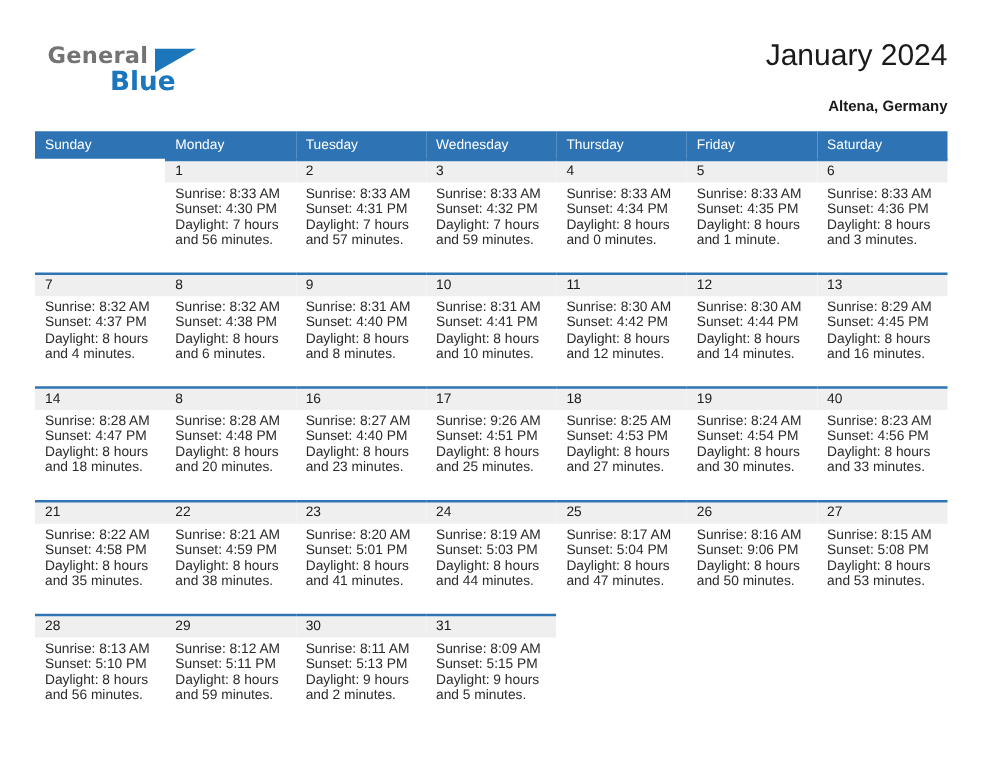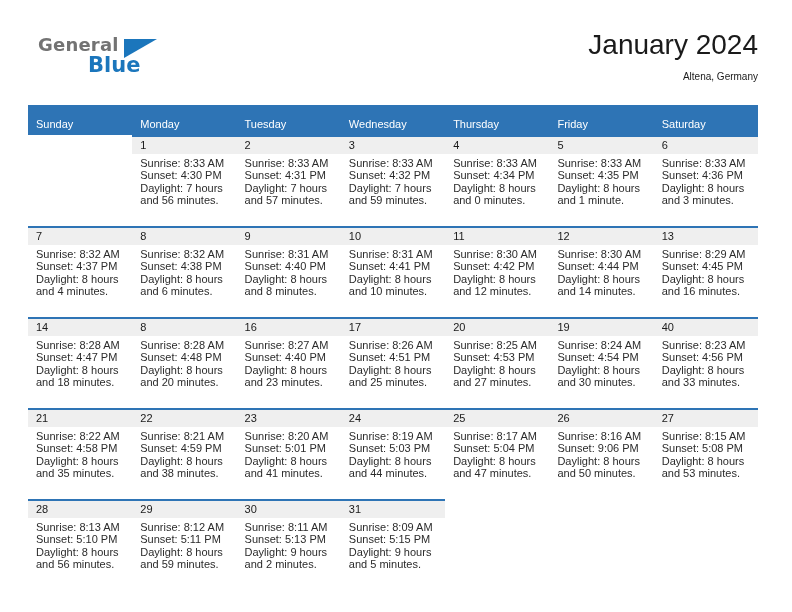--- a/index.html
+++ b/index.html
@@ -65,54 +65,54 @@
     border-bottom: 19px solid transparent;
   }
 
   .title-block {
     position: absolute;
     right: 0;
     top: 0;
     text-align: right;
   }
   .cal-title {
-    font-size: 28px;
+    font-size: 24px;
     font-weight: 400;
     color: #1a1a1a;
     line-height: 34px;
     font-family: "Liberation Sans", sans-serif;
     white-space: nowrap;
   }
   .cal-location {
-    font-size: 10px;
-    font-weight: 400;
+    font-size: 12px;
+    font-weight: 700;
     color: #1a1a1a;
     line-height: 22px;
-    margin-top: 4px;
+    margin-top: 12px;
     white-space: nowrap;
   }
 
   
   .calendar {
     position: absolute;
     left: 28px;
     top: 105px;
     width: 730px;
     border-collapse: collapse;
     table-layout: fixed;
   }
   .calendar col { width: 104.28px; }
 
   .dow-row th {
     background: #2e74b5;
     color: #ffffff;
     font-size: 11px;
     font-weight: normal;
     text-align: left;
-    padding: 13px 0 5px 8px;
+    padding: 5px 0 5px 8px;
     height: 20px;
     box-sizing: border-box;
     font-family: "Liberation Sans", sans-serif;
   }
 
   .week-row td {
     vertical-align: top;
     padding: 0;
     border-top: 2px solid #2e74b5;
     background: #ffffff;
@@ -380,30 +380,30 @@
                 <div>Sunset: 4:40 PM</div>
                 <div>Daylight: 8 hours</div>
                 <div>and 23 minutes.</div>
               </div>
             </div>
           </td>
           <td>
             <div class="cell-inner cell">
               <div class="daynum-band">17</div>
               <div class="cell-body">
-                <div>Sunrise: 8:26 AM</div>
+                <div>Sunrise: 9:26 AM</div>
                 <div>Sunset: 4:51 PM</div>
                 <div>Daylight: 8 hours</div>
                 <div>and 25 minutes.</div>
               </div>
             </div>
           </td>
           <td>
             <div class="cell-inner cell">
-              <div class="daynum-band">20</div>
+              <div class="daynum-band">18</div>
               <div class="cell-body">
                 <div>Sunrise: 8:25 AM</div>
                 <div>Sunset: 4:53 PM</div>
                 <div>Daylight: 8 hours</div>
                 <div>and 27 minutes.</div>
               </div>
             </div>
           </td>
           <td>
             <div class="cell-inner cell">

